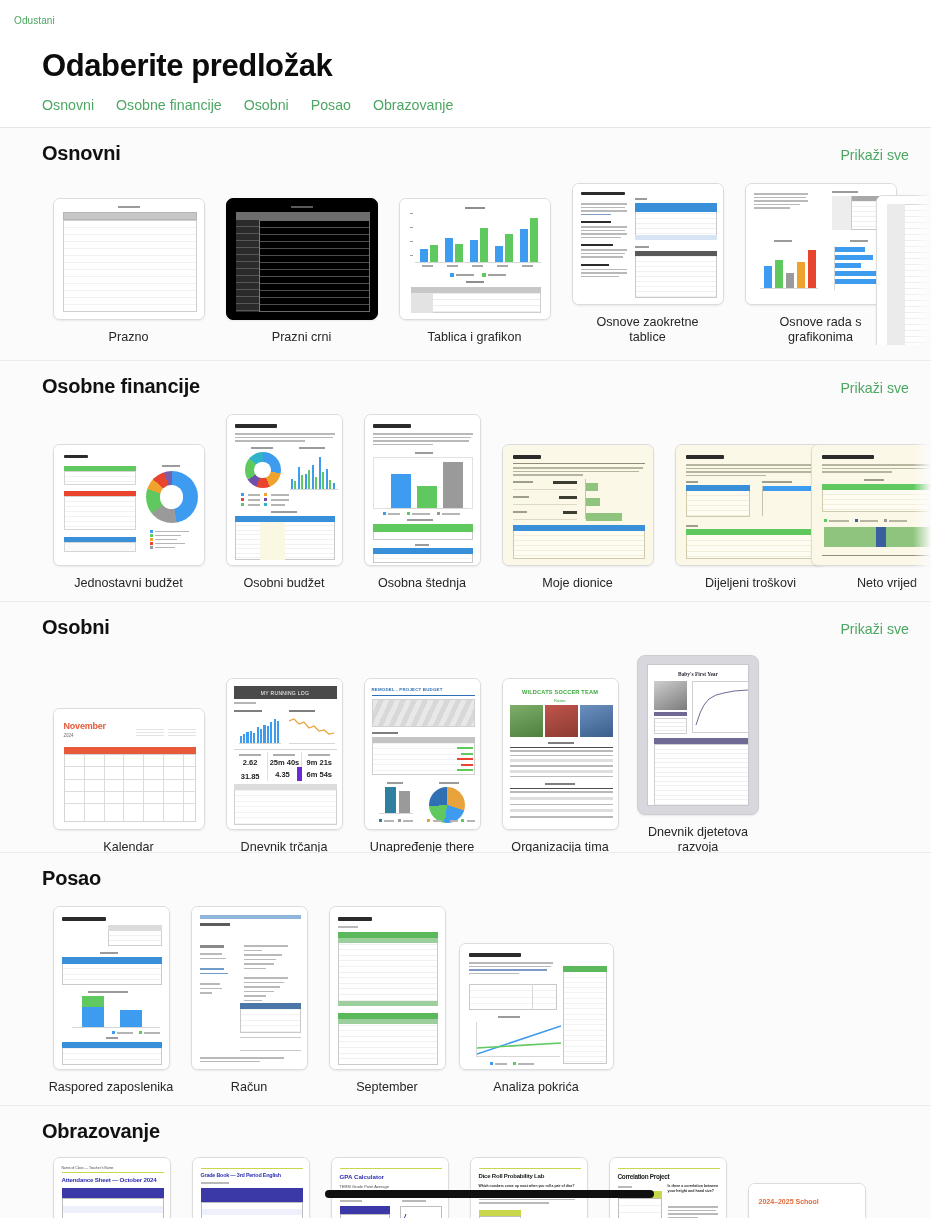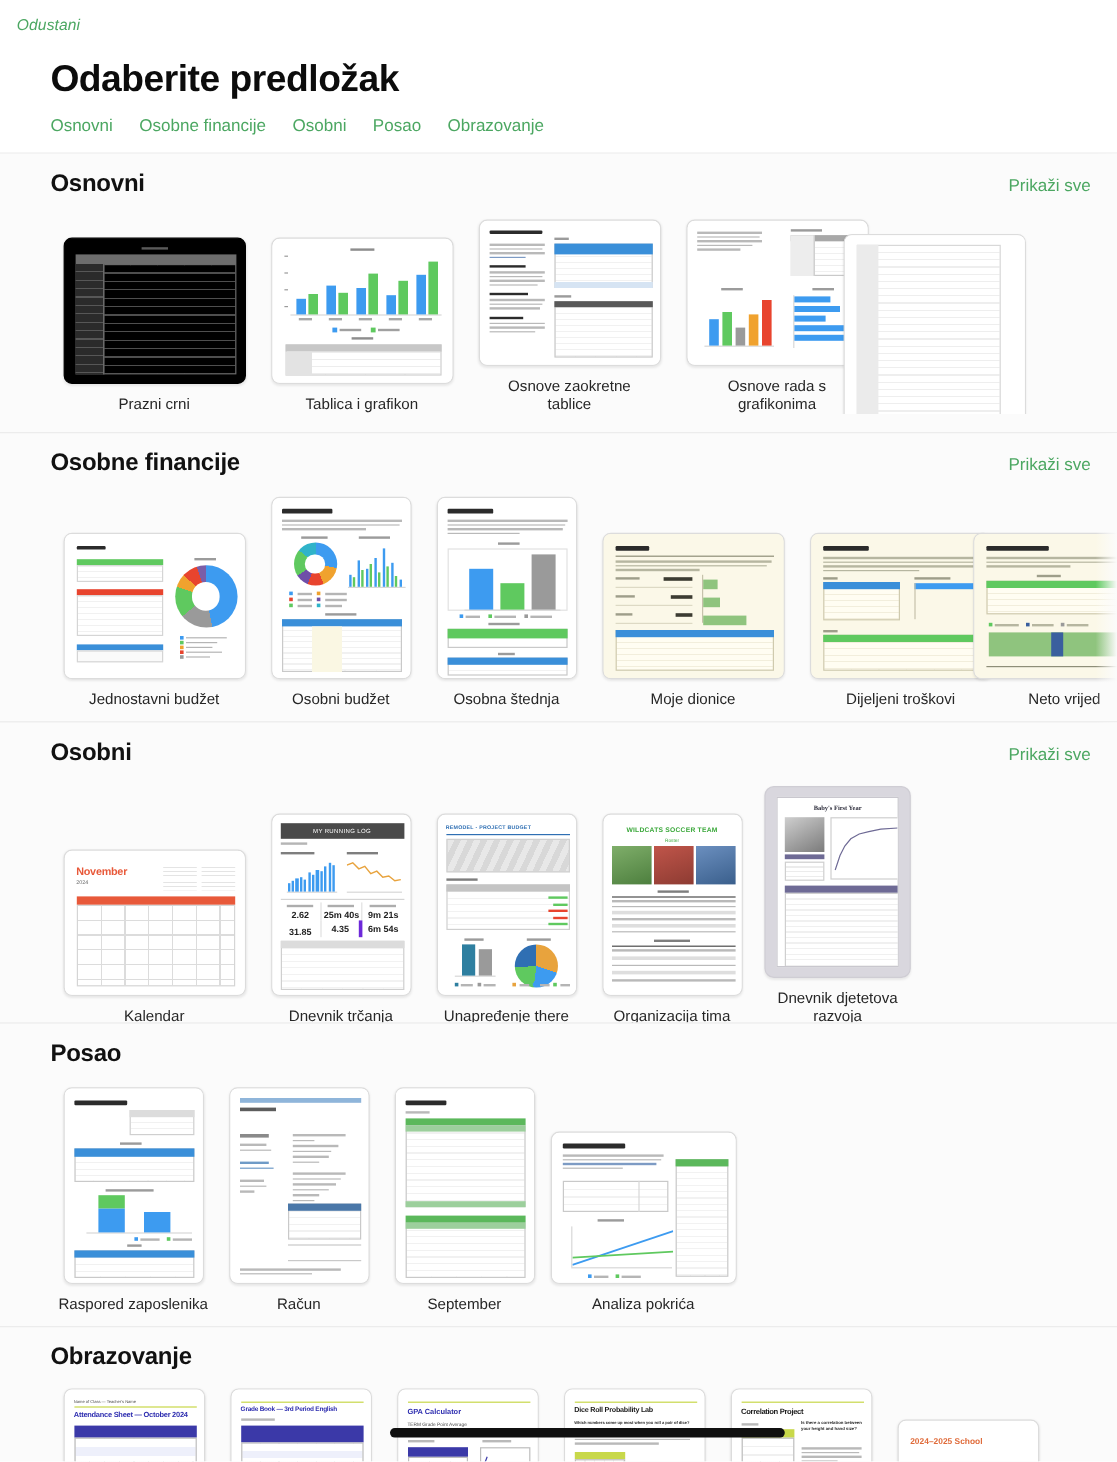--- a/index.html
+++ b/index.html
@@ -13,23 +13,22 @@
   #root { position: relative; width: 931px; height: 1218px; overflow: hidden; background:#fbfbfb; }
 
   
   .topbar {
     height: 41px; background: #ffffff;
     display: flex; align-items: center;
     padding-left: 14px;
     position: relative; z-index: 5;
   }
   .cancel-link {
-    color: #4ca762; font-size: 13px; letter-spacing: .1px;
+    color: #4ca762; font-size: 10px; letter-spacing: .1px;
     cursor: pointer;
-    font-style: italic;
   }
 
   
   .titleblock { background:#ffffff; padding: 0 0 8px 42px; position:relative; z-index:5; }
   .page-title {
     font-size: 31px; font-weight: bold; color: #0c0c0c;
     letter-spacing: -0.4px; line-height: 38px; padding-top: 6px;
   }
   .catnav { display: flex; gap: 22px; padding-top: 12px; padding-bottom: 6px; }
   .catnav-item {
@@ -133,20 +132,35 @@
   </div>
   <div class="header-rule"></div>
 
   <div class="section" style="height:232px;">
     <div class="section-head">
       <span class="section-title">Osnovni</span>
       <span class="show-all">Prikaži sve</span>
     </div>
     <div class="row-scroll" style="padding-top:18px;">
 
+      <div class="tcard" style="width:173px;">
+        <div class="thumb" style="width:152px;height:122px;">
+          <div class="doc">
+            <div class="pad" style="left:50%;top:7px;transform:translateX(-50%);width:22px;height:2px;background:#9b9b9b;"></div>
+            <div class="gridtable" style="left:9px;top:13px;width:134px;height:100px;grid-template-columns:24px repeat(6,1fr);grid-template-rows:8px repeat(13,1fr);">
+            </div>
+            <div class="pad" style="left:9px;top:13px;width:134px;height:8px;background:#c6c6c6;border:1px solid #b6b6b6;"></div>
+            <div class="pad" style="left:9px;top:21px;width:24px;height:92px;background:#e0e0e0;border-left:1px solid #bdbdbd;border-right:1px solid #bdbdbd;"></div>
+            <div class="pad" style="left:9px;top:21px;width:134px;height:92px;border:1px solid #cfcfcf;
+                 background:repeating-linear-gradient(to bottom, #fff 0 6px, #f2f2f2 6px 7px),
+                            repeating-linear-gradient(to right, transparent 0 21.6px, #d6d6d6 21.6px 22.6px);"></div>
+          </div>
+        </div>
+        <div class="tlabel">Prazno</div>
+      </div>
 
       <div class="tcard" style="width:173px;">
         <div class="thumb" style="width:152px;height:122px;background:#000;border-color:#000;">
           <div class="doc" style="background:#000;">
             <div class="pad" style="left:50%;top:7px;transform:translateX(-50%);width:22px;height:2px;background:#5a5a5a;"></div>
             <div class="pad" style="left:9px;top:13px;width:134px;height:8px;background:#6d6d6d;"></div>
             <div class="pad" style="left:9px;top:21px;width:134px;height:92px;border:1px solid #6a6a6a;
                  background:repeating-linear-gradient(to bottom, #000 0 6px, #4e4e4e 6px 7px),
                             repeating-linear-gradient(to right, transparent 0 21.6px, #6a6a6a 21.6px 22.6px);"></div>
             <div class="pad" style="left:9px;top:21px;width:24px;height:92px;background:#2b2b2b;border-right:1px solid #7a7a7a;
@@ -614,21 +628,21 @@
                 <div style="height:2px;width:22px;background:#adadad;margin:2px auto;"></div>
                 <div style="font-size:7.5px;font-weight:bold;color:#222;">25m 40s</div>
               </div>
               <div>
                 <div style="height:2px;width:22px;background:#adadad;margin:2px auto;"></div>
                 <div style="font-size:7.5px;font-weight:bold;color:#222;">9m 21s</div>
               </div>
               <div style="border-right:1px solid #e0e0e0;">
                 <div style="font-size:7.5px;font-weight:bold;color:#222;margin-top:5px;">31.85</div>
               </div>
-              <div style="border-right:3px solid #6d28d9;">
+              <div style="border-right:5px solid #6d28d9;">
                 <div style="font-size:7.5px;font-weight:bold;color:#222;margin-top:3px;">4.35</div>
               </div>
               <div>
                 <div style="font-size:7.5px;font-weight:bold;color:#222;margin-top:3px;">6m 54s</div>
               </div>
             </div>
             <div class="pad" style="left:7px;top:105px;width:103px;height:41px;border:1px solid #cfcfcf;
                  background:repeating-linear-gradient(to bottom,#fff 0 4.5px,#f2f2f2 4.5px 5.5px),
                             repeating-linear-gradient(to right,transparent 0 16px,#dcdcdc 16px 17px);"></div>
             <div class="pad" style="left:7px;top:105px;width:103px;height:6px;background:#dcdcdc;"></div>

